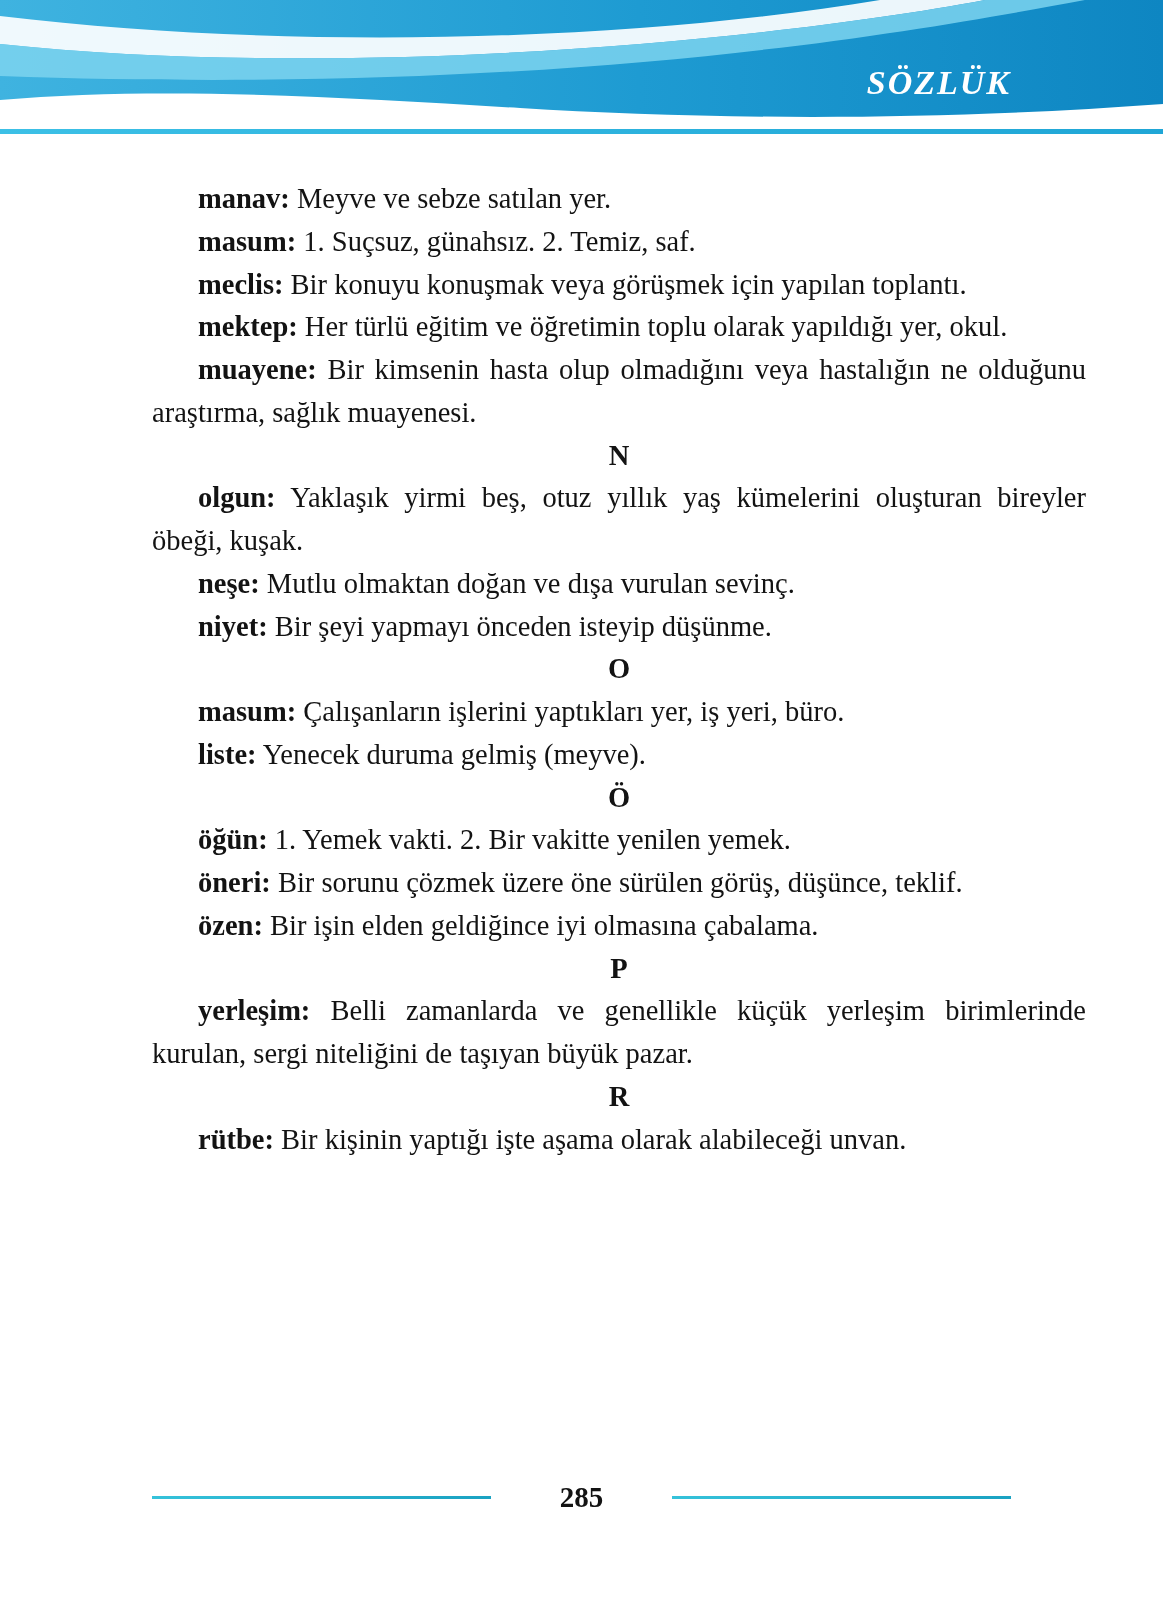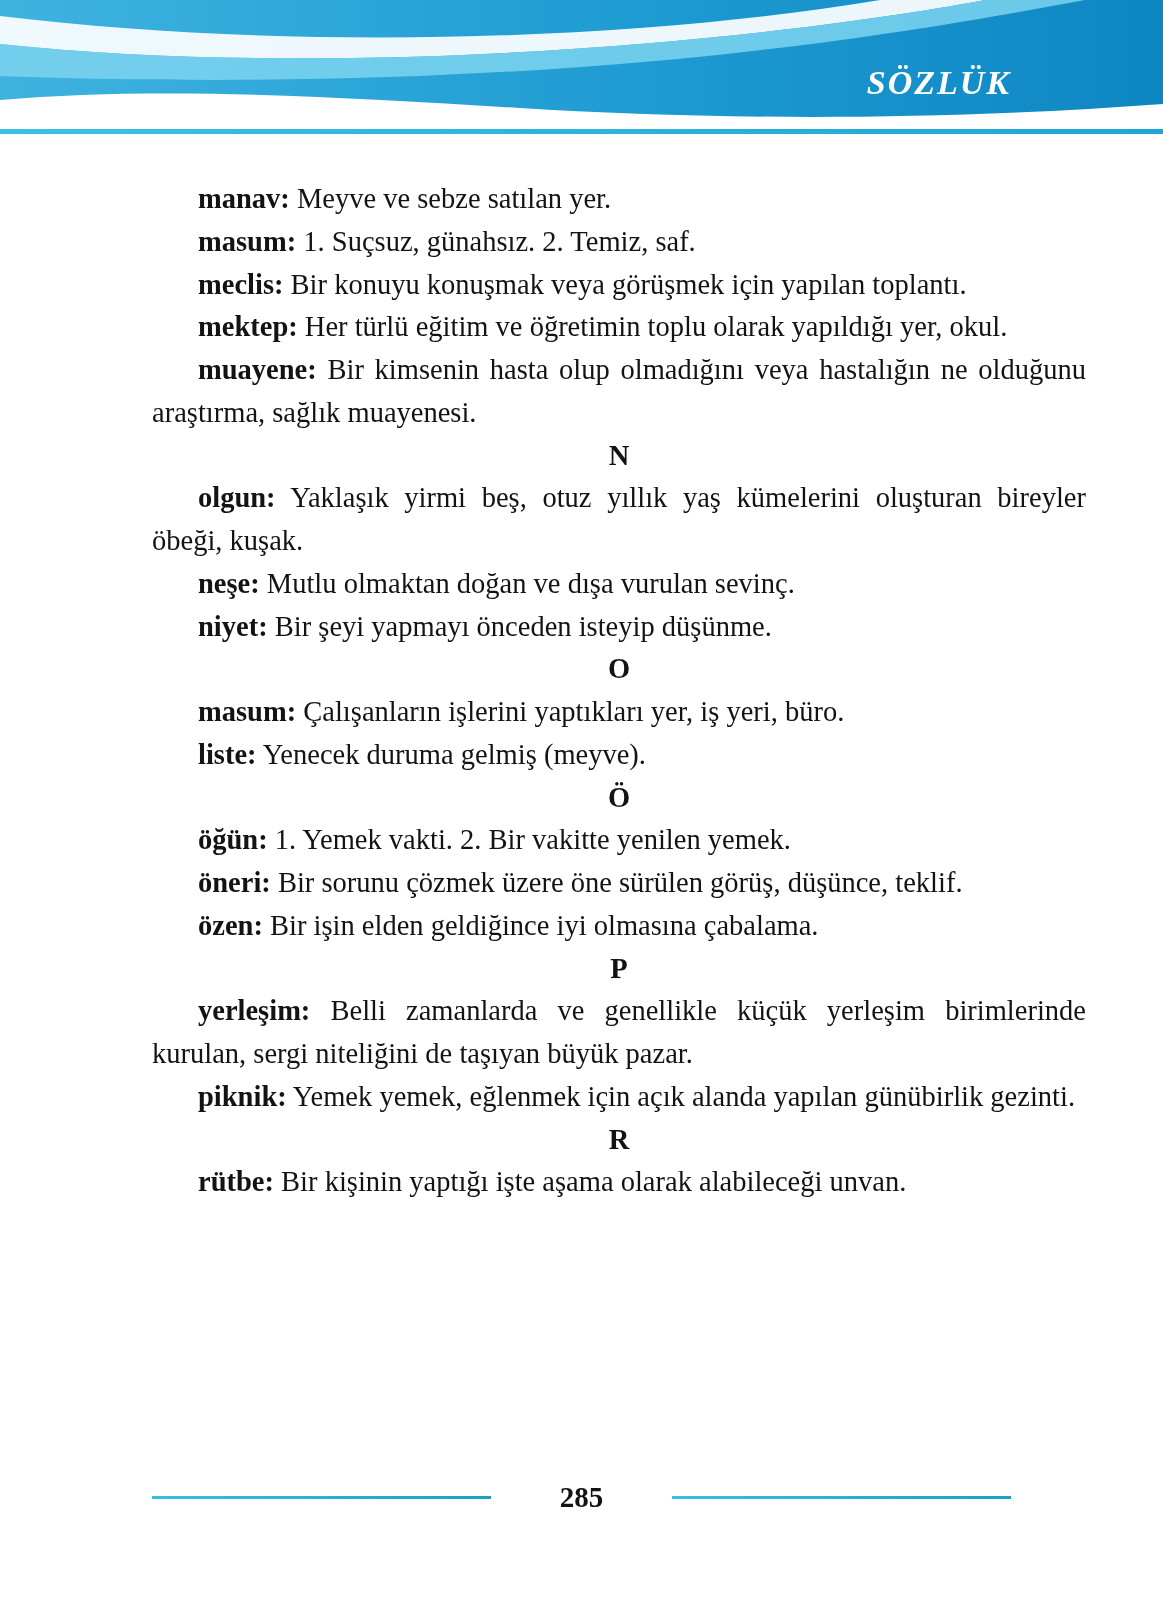--- a/index.html
+++ b/index.html
@@ -120,21 +120,20 @@
 
   <p class="section">Ö</p>
 
   <p class="entry"><span class="term">öğün:</span> <span>1. Yemek vakti. 2. Bir vakitte yenilen yemek.</span></p>
   <p class="entry"><span class="term">öneri:</span> <span>Bir sorunu çözmek üzere öne sürülen görüş, düşünce, teklif.</span></p>
   <p class="entry"><span class="term">özen:</span> <span>Bir işin elden geldiğince iyi olmasına çabalama.</span></p>
 
   <p class="section">P</p>
 
   <p class="entry"><span class="term">yerleşim:</span> <span>Belli zamanlarda ve genellikle küçük yerleşim birimlerinde kurulan, sergi niteliğini de taşıyan büyük pazar.</span></p>
-  <p class="entry"><span class="term">piknik:</span> <span>Yemek yemek, eğlenmek için açık alanda yapılan günübirlik gezinti.</span></p>
 
   <p class="section">R</p>
 
   <p class="entry"><span class="term">rütbe:</span> <span>Bir kişinin yaptığı işte aşama olarak alabileceği unvan.</span></p>
 </main>
 
 <footer class="page-footer">
   <div class="footer-rule"></div>
   <div class="page-number">285</div>
   <div class="footer-rule"></div>

